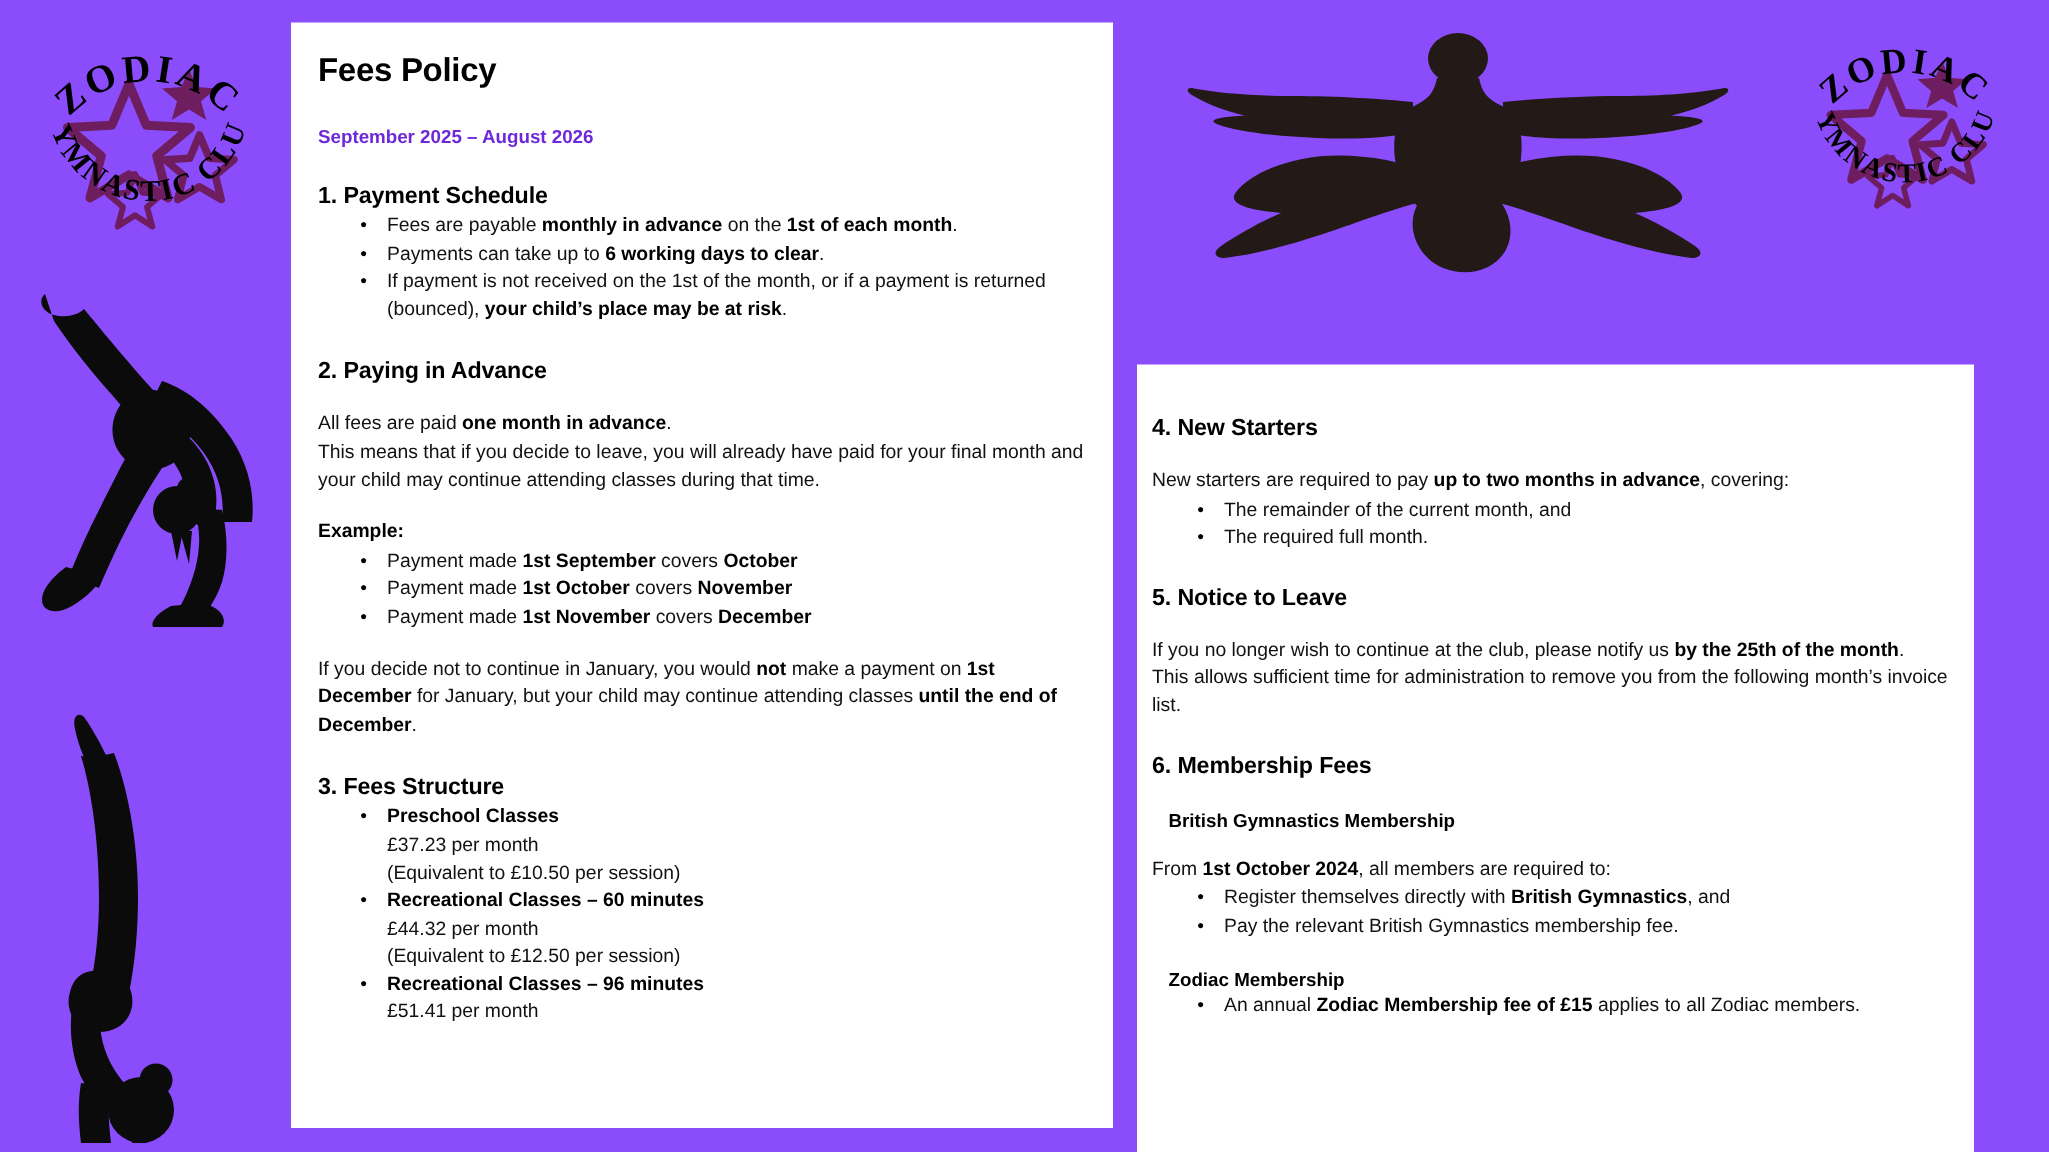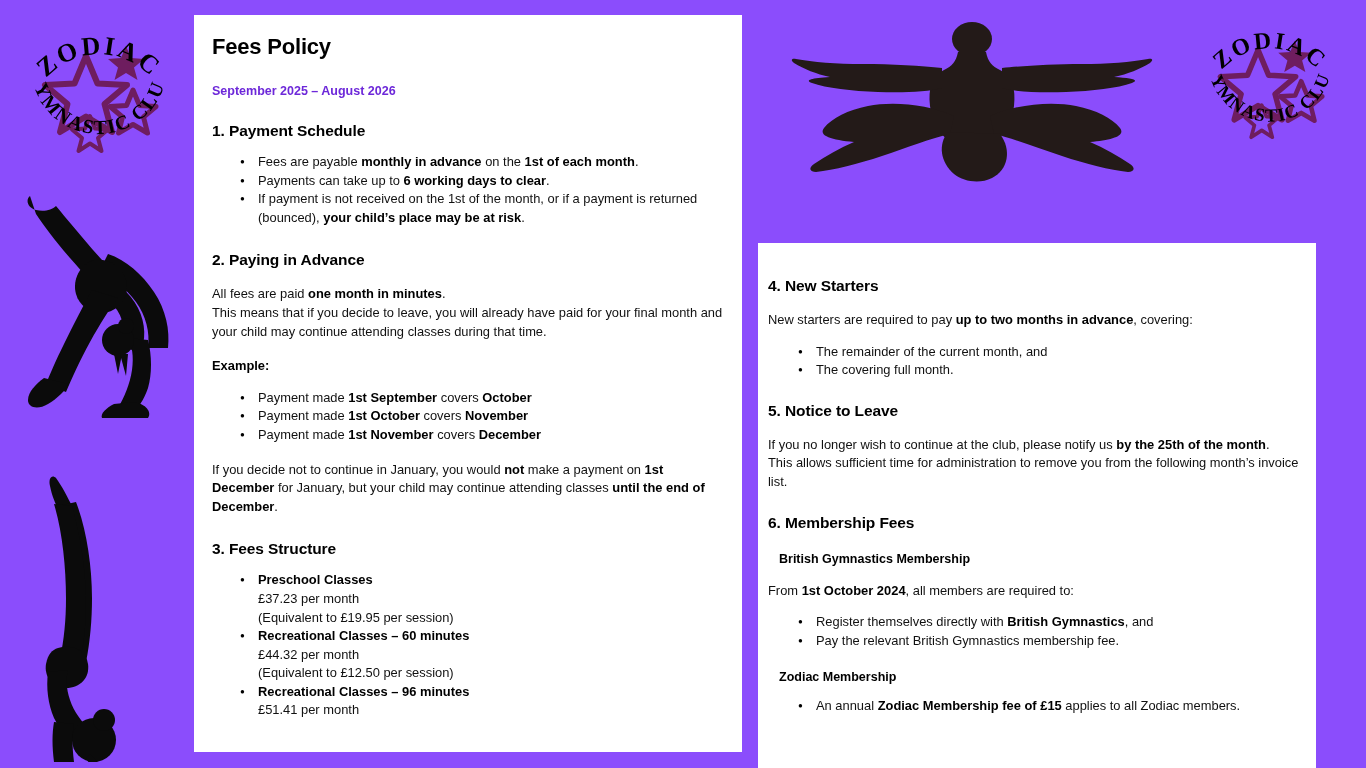--- a/index.html
+++ b/index.html
@@ -83,21 +83,21 @@
     margin: 20px 0 0 11px;
   }
   p.para {
     font-size: 12.9px;
     line-height: 18.6px;
     color: #111;
     margin: 16px 0 0 0;
   }
   p.para.tight { margin-top: 0; }
   ul.bullets {
-    margin: 13px 0 0 0;
+    margin: 1px 0 0 0;
     padding-left: 46px;
     list-style: none;
   }
   .panel-right ul.bullets { padding-left: 48px; }
   ul.bullets li {
     font-size: 12.9px;
     line-height: 18.6px;
     color: #111;
     position: relative;
     margin: 0 0 0 0;
@@ -269,47 +269,47 @@
     <p class="doc-subtitle">September 2025 – August 2026</p>
 
     <h2 class="section-title">1. Payment Schedule</h2>
     <ul class="bullets">
         <li>Fees are payable <b>monthly in advance</b> on the <b>1st of each month</b>.</li>
         <li>Payments can take up to <b>6 working days to clear</b>.</li>
         <li>If payment is not received on the 1st of the month, or if a payment is returned (bounced), <b>your child’s place may be at risk</b>.</li>
       </ul>
 
     <h2 class="section-title">2. Paying in Advance</h2>
-    <p class="para">All fees are paid <b>one month in minutes</b>.</p>
+    <p class="para">All fees are paid <b>one month in advance</b>.</p>
     <p class="para tight">This means that if you decide to leave, you will already have paid for your final month and your child may continue attending classes during that time.</p>
     <p class="para">
       <b>Example:</b>
     </p>
     <ul class="bullets">
         <li>Payment made <b>1st September</b> covers <b>October</b></li>
         <li>Payment made <b>1st October</b> covers <b>November</b></li>
         <li>Payment made <b>1st November</b> covers <b>December</b></li>
       </ul>
     <p class="para">If you decide not to continue in January, you would <b>not</b> make a payment on <b>1st December</b> for January, but your child may continue attending classes <b>until the end of December</b>.</p>
 
     <h2 class="section-title">3. Fees Structure</h2>
     <ul class="bullets">
-        <li><b>Preschool Classes</b><span class="fee-line">£37.23 per month</span><span class="fee-line">(Equivalent to £19.95 per session)</span></li>
+        <li><b>Preschool Classes</b><span class="fee-line">£37.23 per month</span><span class="fee-line">(Equivalent to £10.50 per session)</span></li>
         <li><b>Recreational Classes – 60 minutes</b><span class="fee-line">£44.32 per month</span><span class="fee-line">(Equivalent to £12.50 per session)</span></li>
         <li><b>Recreational Classes – 96 minutes</b><span class="fee-line">£51.41 per month</span></li>
       </ul>
   </div>
 
   <div class="panel panel-right">
 
     <h2 class="section-title first-title">4. New Starters</h2>
     <p class="para">New starters are required to pay <b>up to two months in advance</b>, covering:</p>
     <ul class="bullets">
         <li>The remainder of the current month, and</li>
-        <li>The covering full month.</li>
+        <li>The required full month.</li>
       </ul>
 
     <h2 class="section-title">5. Notice to Leave</h2>
     <p class="para">If you no longer wish to continue at the club, please notify us <b>by the 25th of the month</b>.</p>
     <p class="para tight">This allows sufficient time for administration to remove you from the following month’s invoice list.</p>
 
     <h2 class="section-title">6. Membership Fees</h2>
     <h3 class="sub-title">British Gymnastics Membership</h3>
     <p class="para">From <b>1st October 2024</b>, all members are required to:</p>
     <ul class="bullets">

